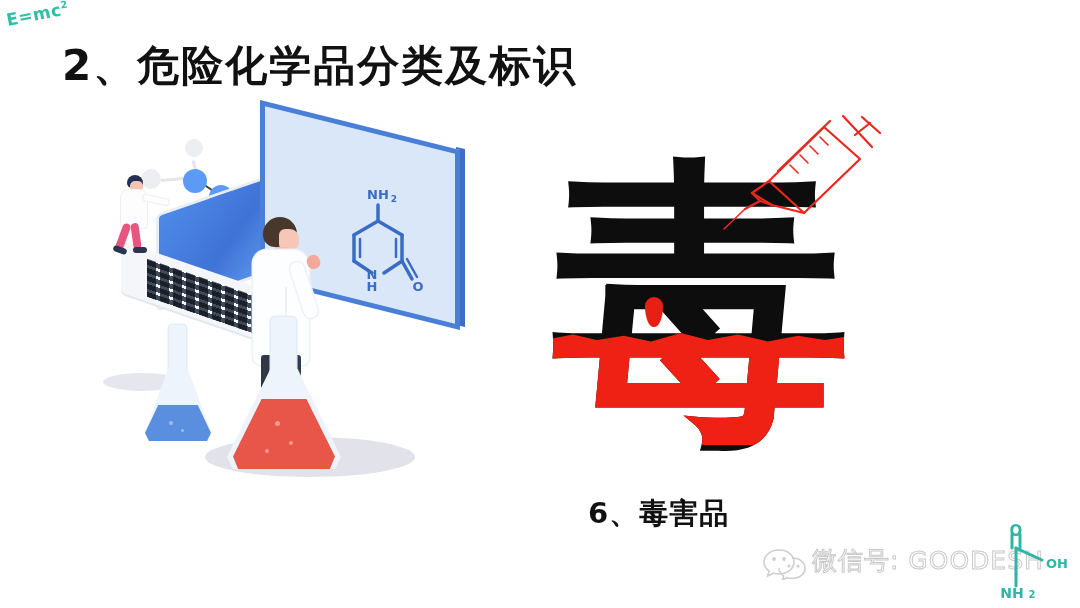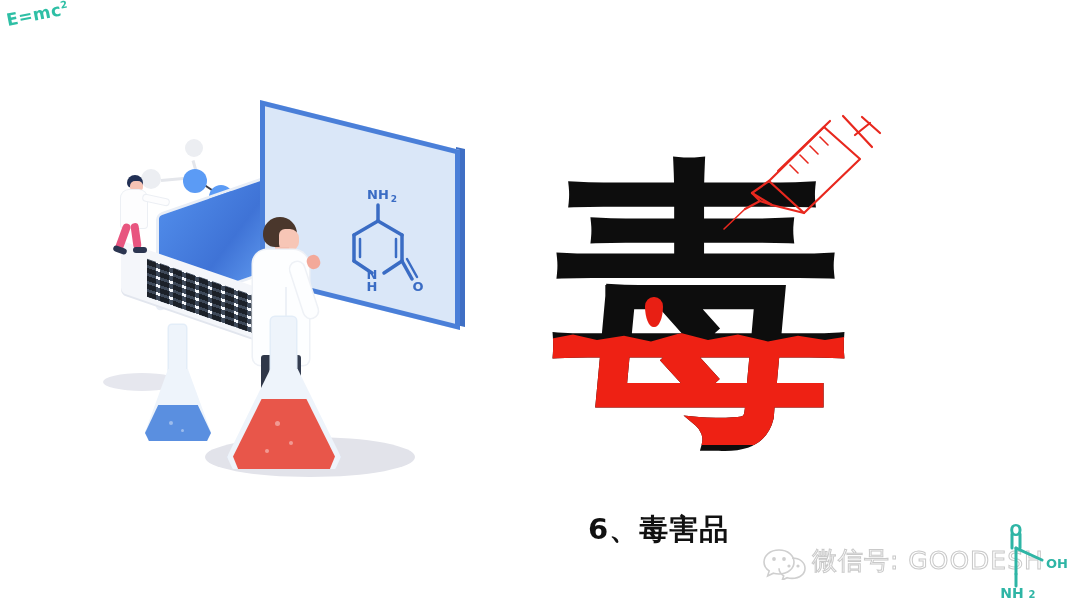--- a/index.html
+++ b/index.html
@@ -34,21 +34,21 @@
   }
 
   
   .caption{
     position:absolute;
     font-size:29px;font-weight:bold;color:#111;
     letter-spacing:1px;white-space:nowrap;
     font-family:"DejaVu Sans","Liberation Sans",sans-serif;
   }
   .caption-left{left:52px;top:494px;}
-  .caption-right{left:588px;top:510px;}
+  .caption-right{left:588px;top:494px;}
 
   
   .illus-left{position:absolute;left:95px;top:125px;width:360px;height:370px;}
 
   .ground-shadow{
     position:absolute;left:110px;top:312px;width:210px;height:40px;
     background:#e2e3ea;border-radius:50%;
   }
   .ground-shadow2{
     position:absolute;left:8px;top:248px;width:78px;height:18px;
@@ -215,20 +215,21 @@
   .wm-mol svg{width:100%;height:100%;overflow:visible;}
   .wm-mol text{font-family:"DejaVu Sans","Liberation Sans",sans-serif;font-weight:bold;fill:#2eb5a5;}
 </style>
 </head>
 <body>
 
 <div class="slide">
 
   <div class="formula"><span>E=mc</span><sup>2</sup></div>
 
+  <div class="title">2、危险化学品分类及标识</div>
 
   <div class="illus-left">
 
     <div class="ground-shadow"></div>
     <div class="ground-shadow2"></div>
 
     <div class="mol">
       <div class="atom a-ghost" style="left:44px;top:0px;width:18px;height:18px;"></div>
       <div class="atom a-ghost" style="left:0px;top:30px;width:20px;height:20px;"></div>
       <div class="atom a-ghost" style="left:96px;top:46px;width:16px;height:16px;"></div>

